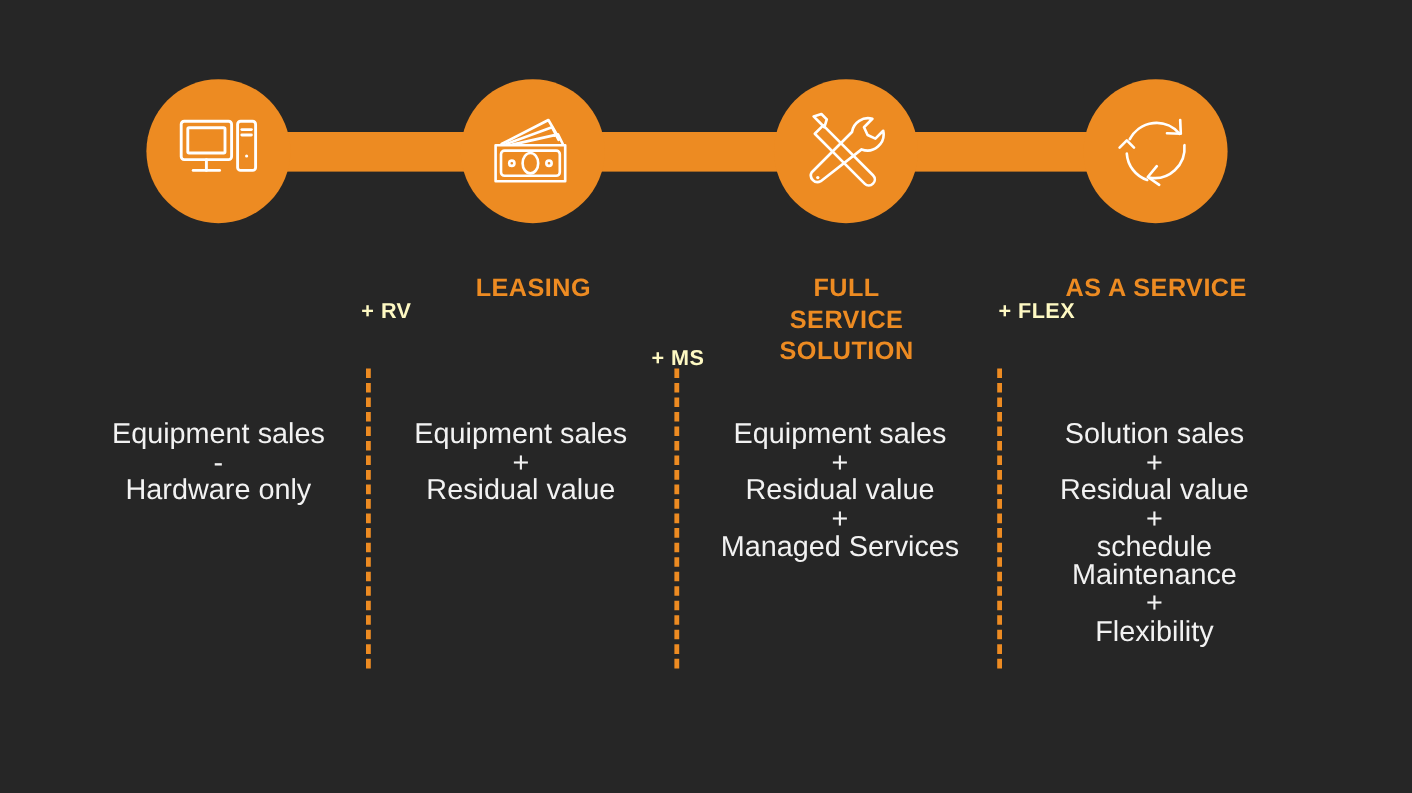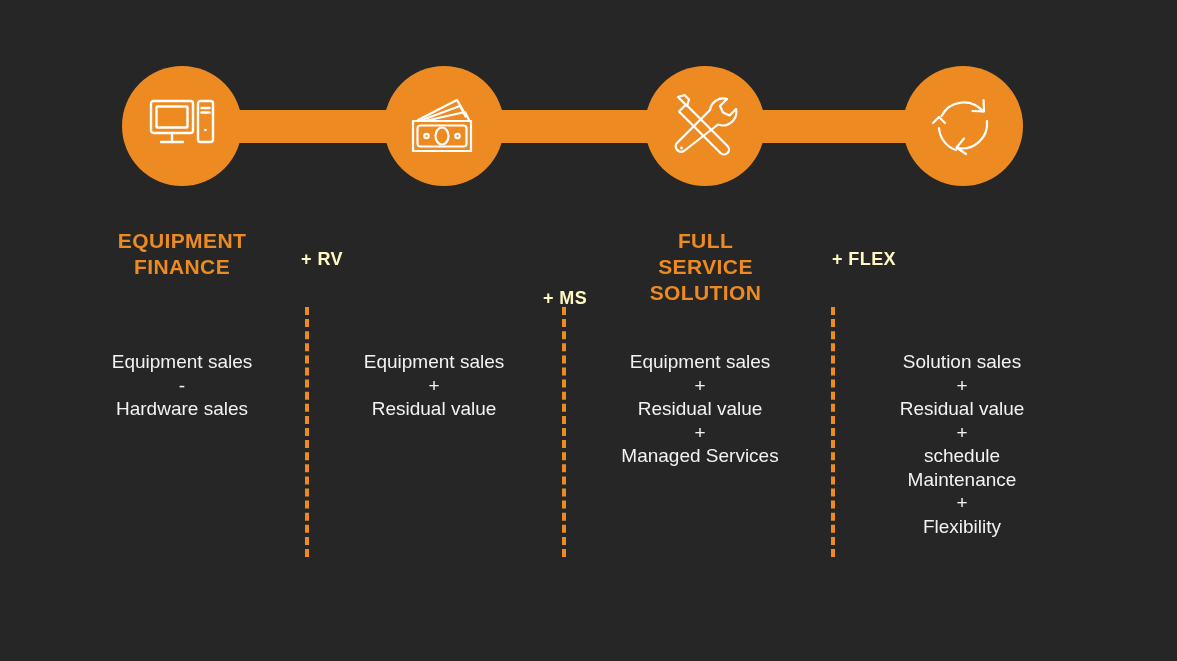--- a/index.html
+++ b/index.html
@@ -101,21 +101,21 @@
   }
   .divider-0 { left: 305px; }
   .divider-1 { left: 562px; }
   .divider-2 { left: 831px; }
 
   
   .body-col {
     position: absolute;
     top: 350px;
     color: #F2F2F2;
-    font-size: 19px;
+    font-size: 24px;
     line-height: 23.5px;
     text-align: center;
     font-weight: 400;
   }
   .body-col .line { display: block; }
   .body-col .op   { display: block; }
 
   .col-0 { left: 82px;  width: 200px; }
   .col-1 { left: 336px; width: 196px; }
   .col-2 { left: 594px; width: 212px; }
@@ -184,48 +184,46 @@
           <path d="M56 27 A25 25 0 0 1 26.5 54"></path>
           <path d="M33 44.5 L25.5 53.5 L35 60"></path>
           <path d="M8 34 A25 25 0 0 0 25 56"></path>
           <path d="M2 29 L8 23 L14 29"></path>
         </svg>
       </span>
     </div>
   </div>
 
   <div class="labels">
-    <div class="stage-label lbl-equipment-finance">
-      <span>EQUIPMENT</span><br>
-      <span>FINANCE</span>
-    </div>
 
     <div class="op-label lbl-rv">+ RV</div>
 
+    <div class="stage-label lbl-leasing">LEASING</div>
 
     <div class="op-label lbl-ms">+ MS</div>
 
     <div class="stage-label lbl-full-service">
       <span>FULL</span><br>
       <span>SERVICE</span><br>
       <span>SOLUTION</span>
     </div>
 
     <div class="op-label lbl-flex">+ FLEX</div>
 
+    <div class="stage-label lbl-as-a-service">AS A SERVICE</div>
   </div>
 
   <div class="divider divider-0"></div>
   <div class="divider divider-1"></div>
   <div class="divider divider-2"></div>
 
   <div class="body-col col-0">
       <span class="line">Equipment sales</span>
       <span class="op">-</span>
-      <span class="line">Hardware sales</span>
+      <span class="line">Hardware only</span>
     </div>
   <div class="body-col col-1">
       <span class="line">Equipment sales</span>
       <span class="op">+</span>
       <span class="line">Residual value</span>
     </div>
   <div class="body-col col-2">
       <span class="line">Equipment sales</span>
       <span class="op">+</span>
       <span class="line">Residual value</span>

